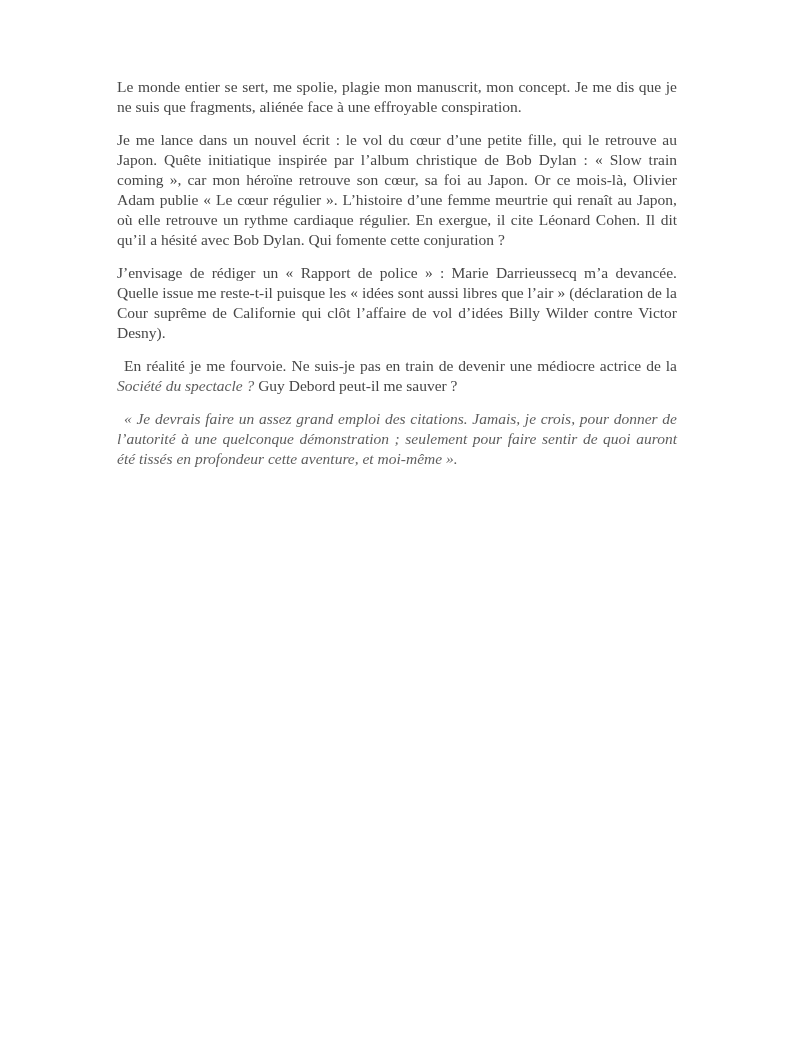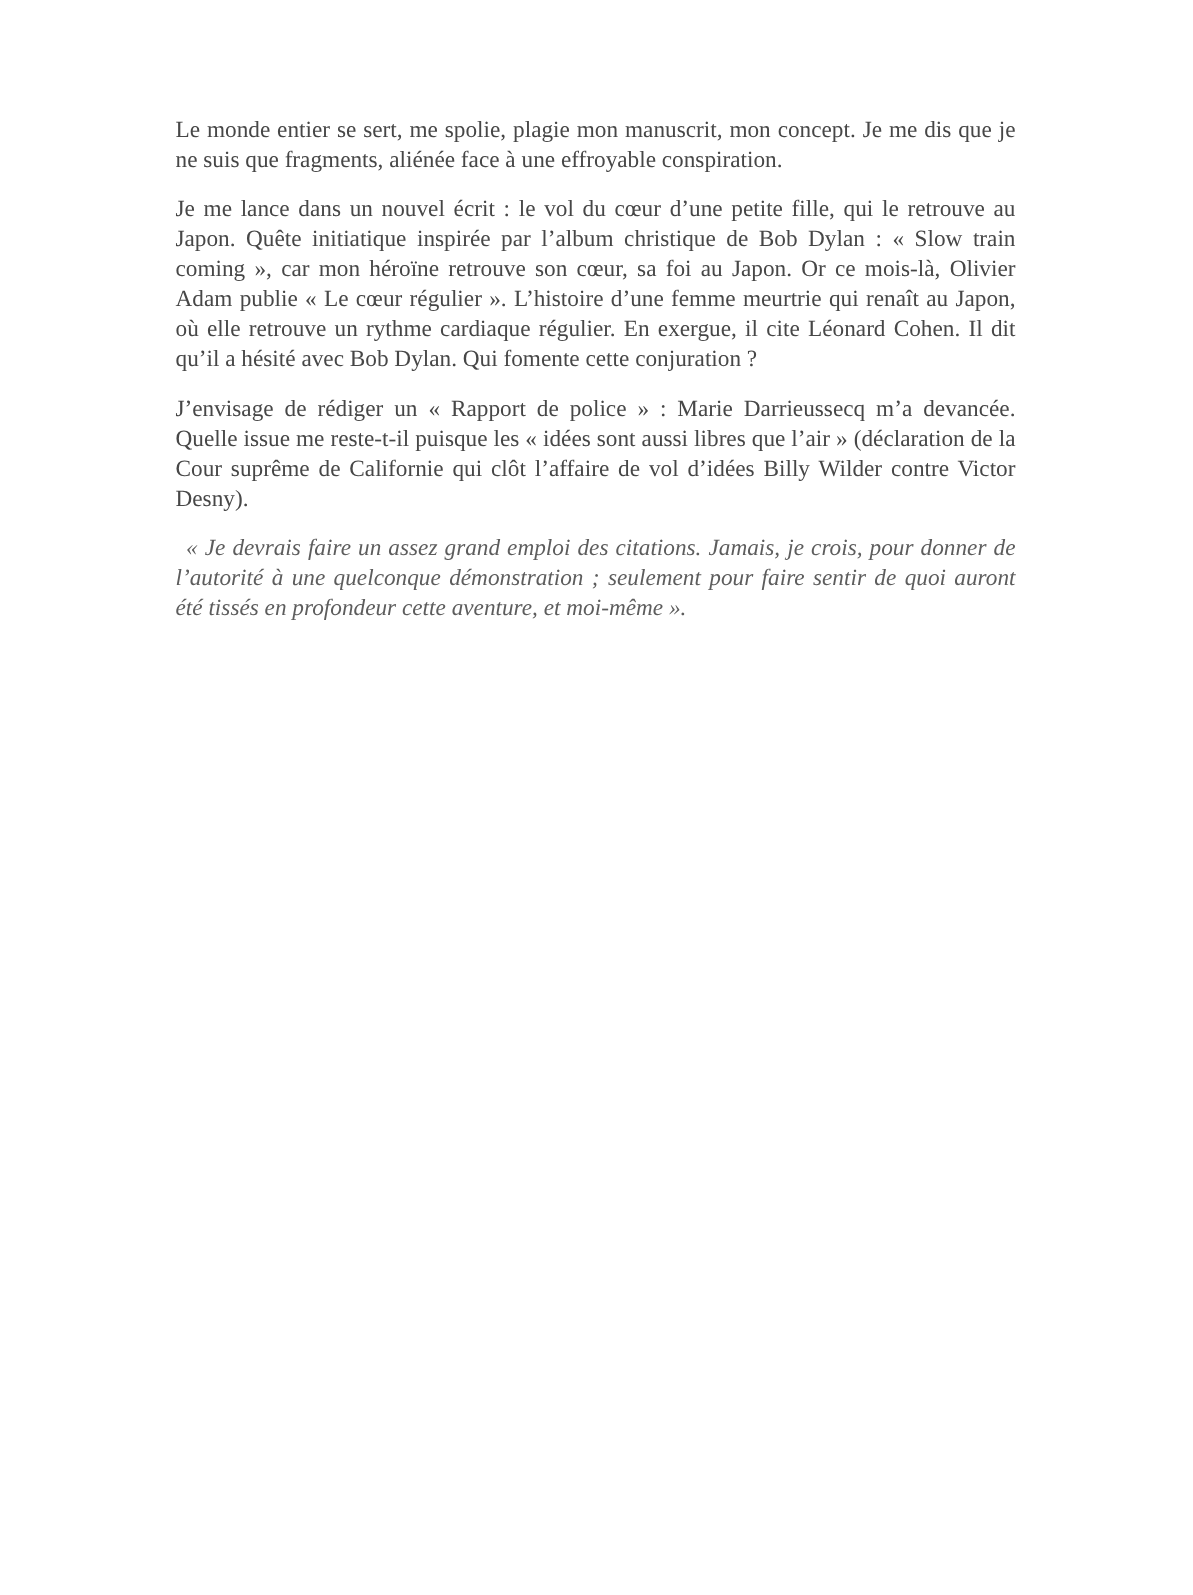--- a/index.html
+++ b/index.html
@@ -52,20 +52,21 @@
 
   <div class="content">
 
     <p><span>Le monde entier se sert, me spolie, plagie mon manuscrit, mon concept. Je me dis que je ne suis que fragments, aliénée face à une effroyable conspiration.</span></p>
 
     <p><span>Je me lance dans un nouvel écrit&nbsp;: le vol du cœur d’une petite fille, qui le retrouve au Japon. Quête initiatique inspirée par l’album christique de Bob Dylan&nbsp;: «&nbsp;Slow train coming&nbsp;», car mon héroïne retrouve son cœur, sa foi au Japon. Or ce mois-là, Olivier Adam publie «&nbsp;Le cœur régulier&nbsp;». L’histoire d’une femme meurtrie qui renaît au Japon, où elle retrouve un rythme cardiaque régulier. En exergue, il cite Léonard Cohen. Il dit qu’il a hésité avec Bob Dylan. Qui fomente cette conjuration&nbsp;?</span></p>
 
     <p><span>J’envisage de rédiger un «&nbsp;Rapport de police&nbsp;»&nbsp;: Marie Darrieussecq m’a devancée. Quelle issue me reste-t-il puisque les «&nbsp;idées sont aussi libres que l’air&nbsp;» (déclaration de la Cour suprême de Californie qui clôt l’affaire de vol d’idées Billy Wilder contre Victor Desny).</span></p>
 
 
+    <p class="indented"><span>En réalité je me fourvoie. Ne suis-je pas en train de devenir une médiocre actrice de la </span><span class="italic">Société du spectacle&nbsp;?</span><span> Guy Debord peut-il me sauver&nbsp;?</span></p>
 
     <p class="indented"><span class="italic">«&nbsp;Je devrais faire un assez grand emploi des citations. Jamais, je crois, pour donner de l’autorité à une quelconque démonstration&nbsp;; seulement pour faire sentir de quoi auront été tissés en profondeur cette aventure, et moi-même&nbsp;».</span></p>
 
   </div>
 
   <div class="page-number">8</div>
 
 </div>
 
 </body></html>

